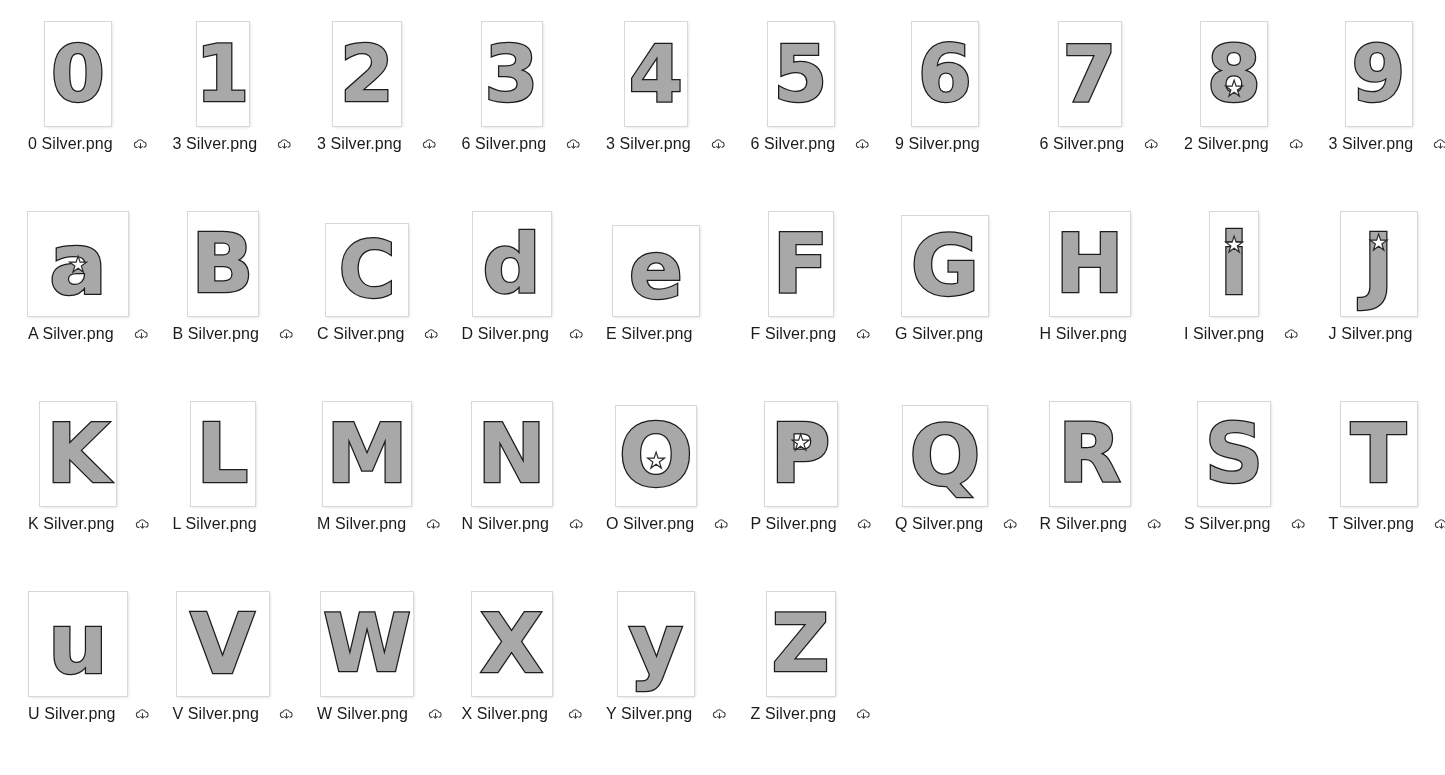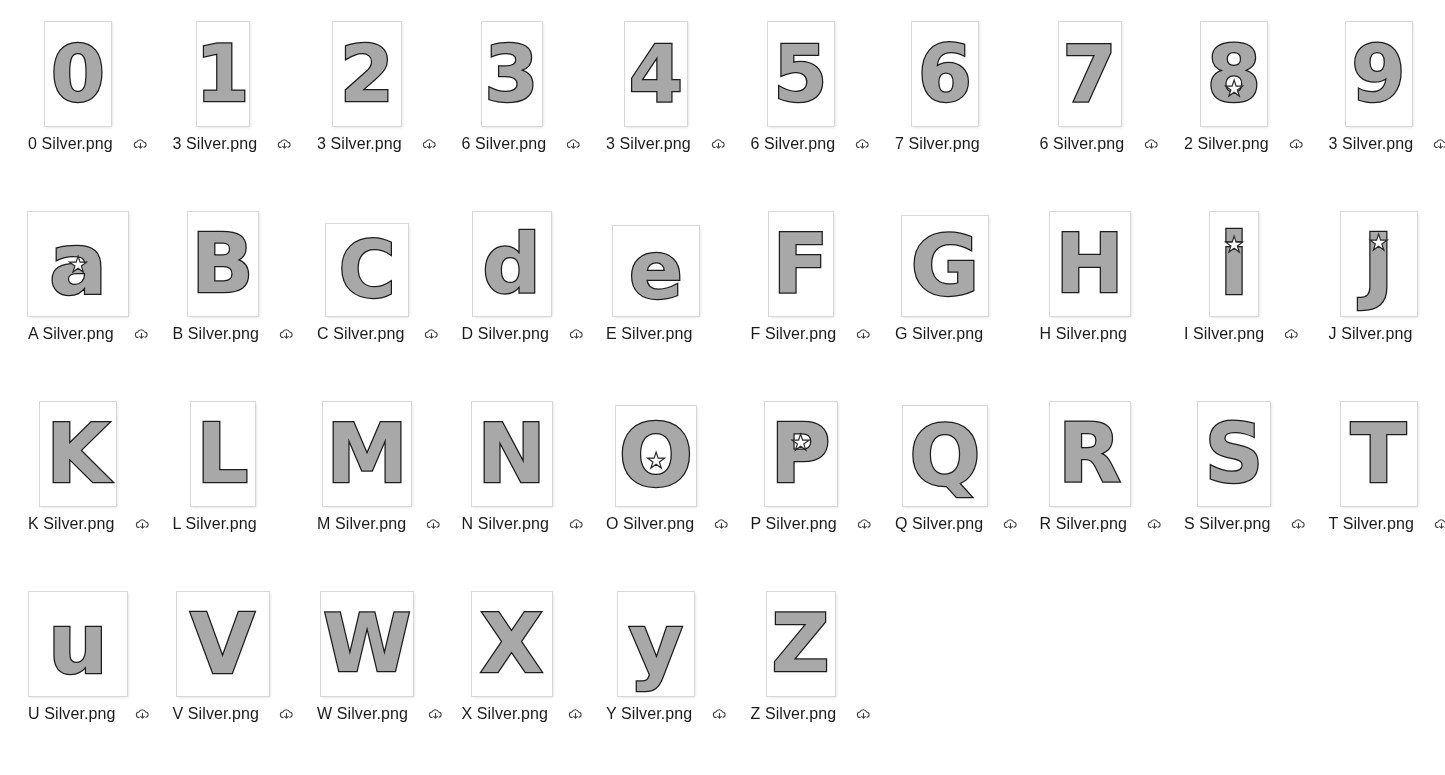--- a/index.html
+++ b/index.html
@@ -185,21 +185,21 @@
         </span>
       </div>
     </div>
     <div class="cell">
       <div class="thumb-wrap">
         <div class="thumb" style="width: 66px; height: 104px;">
           <span class="glyph" style="font-size: 78px;">6</span>
         </div>
       </div>
       <div class="caption">
-        <span class="label">7 Silver.png</span>
+        <span class="label">9 Silver.png</span>
       </div>
     </div>
     <div class="cell">
       <div class="thumb-wrap">
         <div class="thumb" style="width: 62px; height: 104px;">
           <span class="glyph" style="font-size: 78px;">7</span>
         </div>
       </div>
       <div class="caption">
         <span class="label">6 Silver.png</span>

